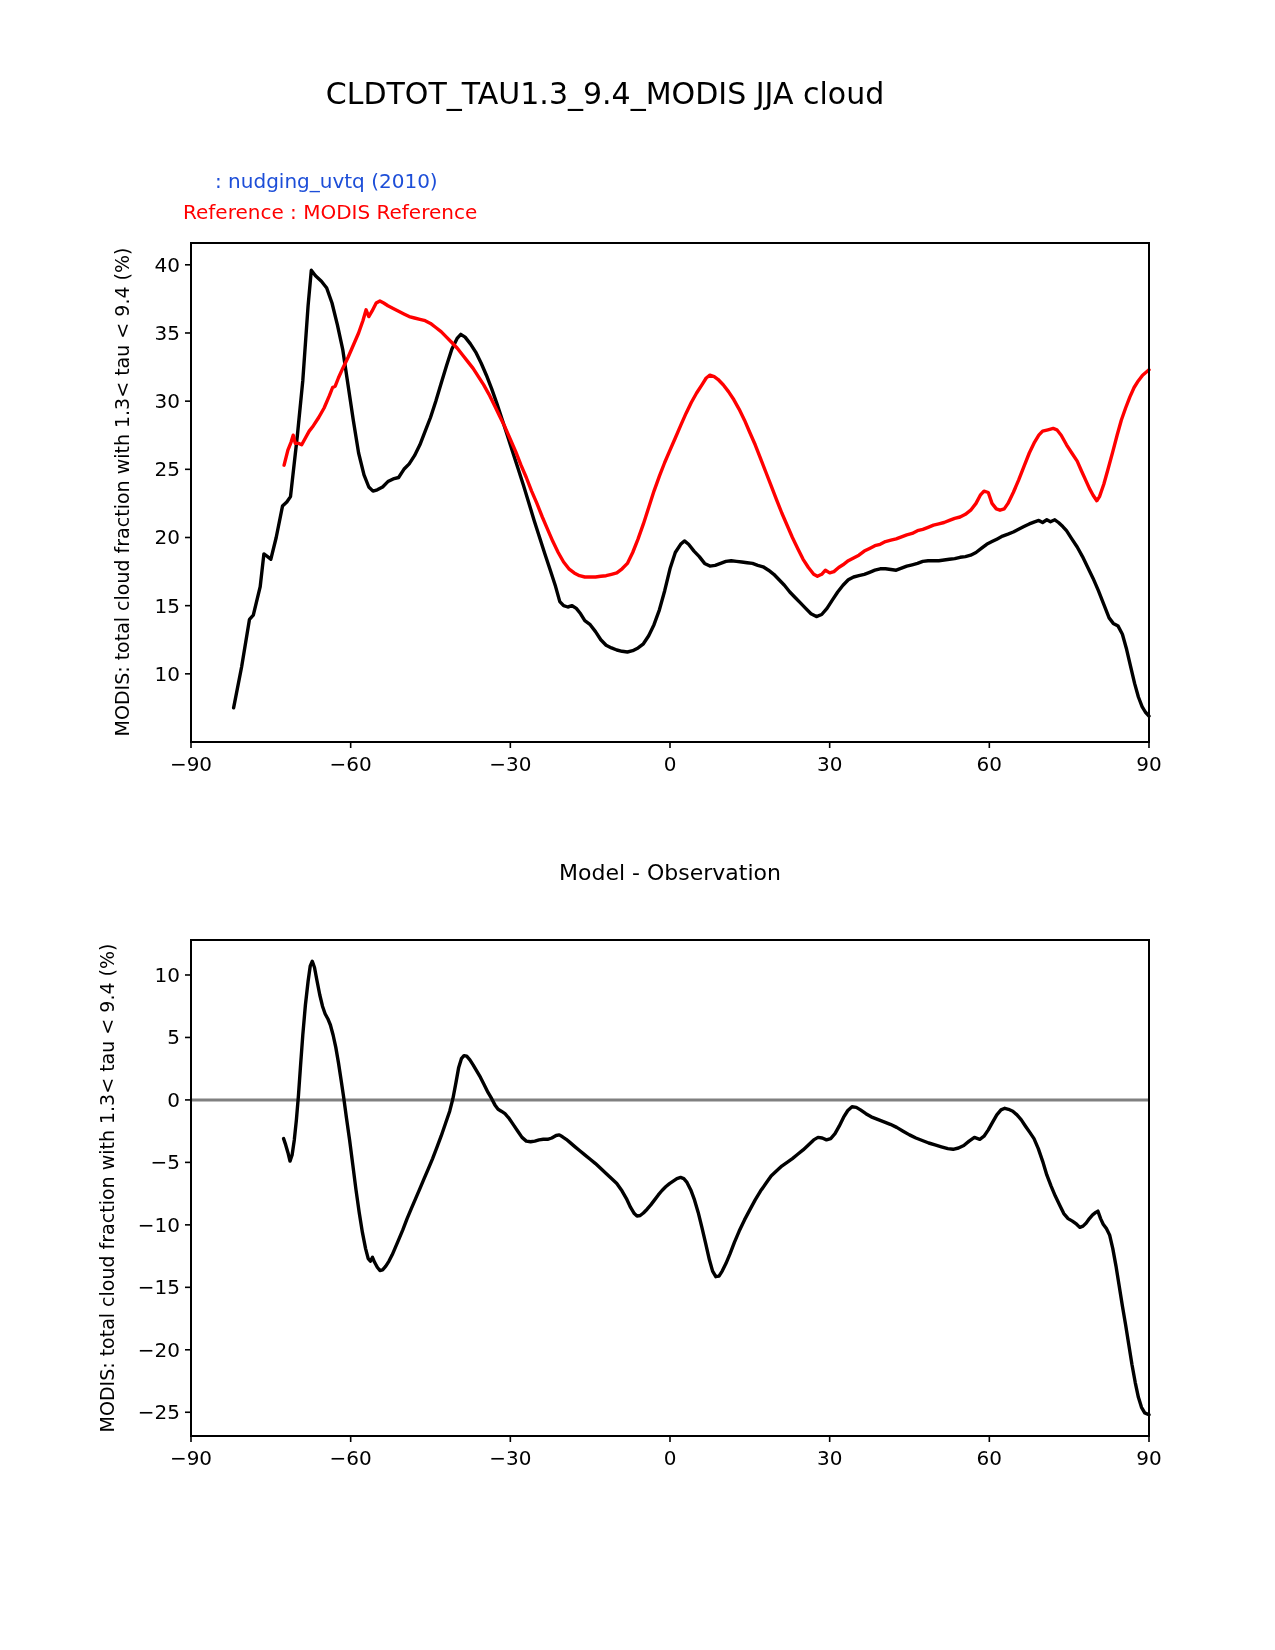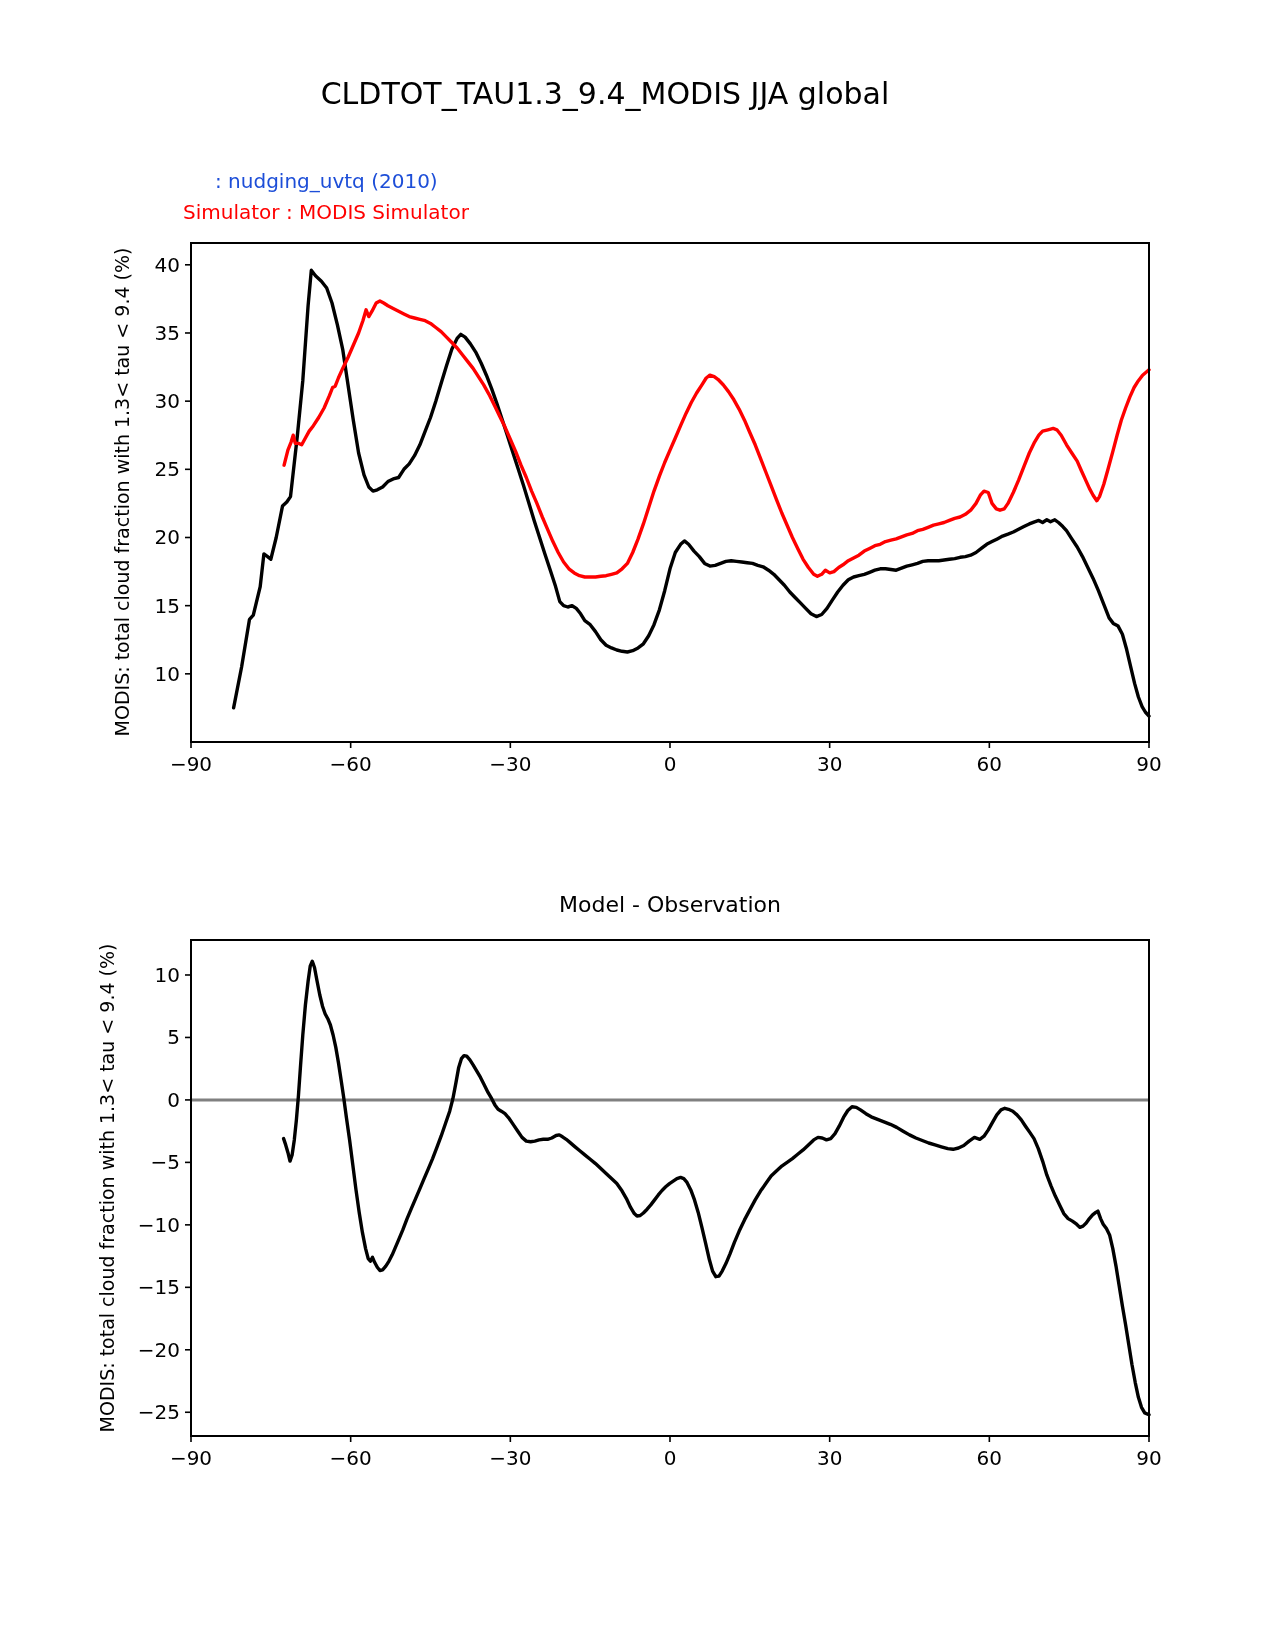--- a/index.html
+++ b/index.html
@@ -2,41 +2,41 @@
 <html><head>
 <meta charset="utf-8">
 <style>
   html,body{margin:0;padding:0;background:#ffffff;}
   body{width:1275px;height:1650px;position:relative;font-family:"DejaVu Sans",sans-serif;color:#000;}
   .fig{position:absolute;inset:0;}
   .fig-title{position:absolute;left:0;top:76px;width:1210px;text-align:center;font-size:30px;white-space:nowrap;}
   .legend-line{position:absolute;font-size:20px;white-space:nowrap;}
   .legend-model{left:215px;top:169px;}
   .legend-ref{left:183px;top:200px;}
-  .sub-title{position:absolute;left:191px;top:892px;width:958px;text-align:center;font-size:22px;}
+  .sub-title{position:absolute;left:191px;top:860px;width:958px;text-align:center;font-size:22px;}
   .ylab{position:absolute;width:0;height:0;}
   .ylab span{display:inline-block;transform:translate(-50%,-50%) rotate(-90deg);white-space:nowrap;font-size:19px;}
   .ylab-top{left:122px;top:492px;}
   .ylab-bottom{left:107px;top:1188px;}
   svg{position:absolute;overflow:visible;}
   #top-svg{left:191px;top:243px;}
   #bot-svg{left:191px;top:940px;}
   text{font-family:"DejaVu Sans",sans-serif;font-size:20px;fill:#000;}
 </style>
 </head>
 <body>
 
 <div class="fig">
-  <div class="fig-title">CLDTOT_TAU1.3_9.4_MODIS JJA global</div>
+  <div class="fig-title">CLDTOT_TAU1.3_9.4_MODIS JJA cloud</div>
 
   <div class="legend-line legend-model" style="color: #1d4ed8;">
     <span>: nudging_uvtq (2010)</span>
   </div>
   <div class="legend-line legend-ref" style="color: rgb(255, 0, 0);">
-    <span>Simulator : MODIS Simulator</span>
+    <span>Reference : MODIS Reference</span>
   </div>
 
   <div class="ylab ylab-top">
     <span>MODIS: total cloud fraction with 1.3&lt; tau &lt; 9.4 (%)</span>
   </div>
   <svg id="top-svg" width="958" height="499">
       <polyline points="42.6,464.9 50.6,424.0 58.5,376.3 62.3,372.2 69.2,343.6 72.9,310.9 76.6,313.6 79.8,316.3 85.2,294.5 91.5,263.1 95.8,259.0 99.5,253.6 106.4,192.2 111.8,137.7 117.1,62.7 120.3,27.3 124.5,32.7 130.4,38.2 135.7,45.0 141.0,60.0 146.4,81.8 151.7,106.3 157.0,141.8 162.3,177.2 167.6,210.0 173.0,231.8 177.8,244.0 182.0,248.1 186.3,246.8 191.6,244.0 196.9,238.6 202.2,235.9 207.6,234.5 212.9,226.3 218.2,220.9 223.5,212.7 228.9,201.8 234.2,188.1 239.5,174.5 244.8,158.2 250.1,140.4 255.5,122.7 260.8,106.3 266.1,95.4 269.8,91.3 274.1,94.1 279.4,100.9 284.7,109.1 290.1,120.0 295.4,132.2 300.7,145.9 306.0,160.9 311.4,177.2 316.7,193.6 322.0,210.0 327.3,226.3 332.6,242.7 338.0,260.4 343.3,278.1 348.6,294.5 353.9,310.9 359.3,327.2 364.6,343.6 368.8,358.6 372.6,362.7 376.8,364.0 381.1,362.7 385.3,365.4 389.6,370.8 393.8,377.7 399.2,381.7 404.5,388.6 409.8,396.7 415.1,402.2 420.5,404.9 425.8,407.0 431.1,408.3 436.4,409.0 441.7,407.7 447.1,404.9 452.4,400.8 457.7,392.7 463.0,381.7 468.4,366.8 473.7,347.7 479.0,325.8 484.3,309.5 489.6,301.3 493.4,297.9 497.6,301.3 503.0,308.1 508.3,313.6 513.6,320.4 518.9,323.1 524.2,322.4 529.6,320.4 534.9,318.4 540.2,317.7 545.5,318.4 550.8,319.0 556.2,319.7 561.5,320.4 566.8,322.4 572.1,323.8 577.5,327.2 582.8,331.3 588.1,336.8 593.4,342.2 598.8,349.0 604.1,354.5 609.4,359.9 614.7,365.4 620.0,370.8 625.4,373.6 630.7,371.5 636.0,365.4 641.3,357.2 646.7,349.0 652.0,342.2 657.3,336.8 662.6,334.0 667.9,332.7 673.3,331.3 678.6,329.3 683.9,327.2 689.2,325.8 694.5,325.8 699.9,326.5 705.2,327.2 710.5,325.2 715.8,323.1 721.2,321.8 726.5,320.4 731.8,318.4 737.1,317.7 742.5,317.7 747.8,317.7 753.1,317.0 758.4,316.3 763.7,315.6 769.1,314.3 774.4,313.6 779.7,312.2 785.0,309.5 790.3,305.4 795.7,301.3 801.0,298.6 806.3,295.9 811.6,293.1 817.0,291.1 822.3,289.0 827.6,286.3 832.9,283.6 838.3,280.9 843.6,278.8 847.8,277.4 851.6,279.5 855.8,276.8 859.5,278.8 863.8,276.8 867.5,279.5 871.8,283.6 875.5,287.7 880.8,295.9 886.2,304.0 891.5,313.6 896.8,324.5 902.1,335.4 907.4,347.7 912.8,361.3 918.1,374.9 922.3,380.4 927.1,383.1 931.4,391.3 935.6,406.3 939.4,422.7 943.6,440.4 947.4,454.0 951.1,463.6 954.3,469.0 958.0,473.1" fill="none" stroke="#000000" stroke-width="3.4" stroke-linejoin="round" stroke-linecap="round"></polyline>
       <polyline points="93.1,222.2 96.9,207.2 100.1,199.1 102.2,192.2 104.3,200.4 107.5,200.4 110.7,201.8 114.4,195.0 118.2,188.1 122.4,182.7 127.7,174.5 133.1,165.0 138.4,152.7 141.6,144.5 144.2,143.2 147.4,135.0 151.7,125.4 157.0,114.5 162.3,102.3 167.6,90.0 171.9,77.7 175.1,66.8 177.8,73.6 181.0,68.2 185.2,60.0 188.9,57.9 192.7,60.0 196.9,62.7 202.2,65.4 207.6,68.2 212.9,70.9 218.2,73.6 223.5,75.0 228.9,76.3 234.2,77.7 239.5,80.4 244.8,84.5 250.1,88.6 255.5,94.1 260.8,99.5 266.1,105.0 271.4,111.8 276.8,118.6 282.1,125.4 287.4,133.6 292.7,141.8 298.0,151.3 303.4,162.2 308.7,173.2 314.0,184.1 319.3,196.3 324.7,208.6 330.0,222.2 335.3,234.5 340.6,248.1 345.9,260.4 351.3,274.0 356.6,286.3 361.9,298.6 367.2,309.5 372.6,319.0 377.9,325.8 383.2,329.9 388.5,332.7 393.8,334.0 399.2,334.0 404.5,334.0 409.8,333.3 415.1,332.7 420.5,331.3 425.8,329.9 431.1,325.8 436.4,320.4 441.7,309.5 447.1,295.9 452.4,280.9 457.7,264.5 463.0,248.1 468.4,233.1 473.7,219.5 479.0,207.2 484.3,195.0 489.6,182.7 495.0,170.4 500.3,159.5 505.6,150.0 510.9,141.8 515.2,135.0 518.9,132.2 523.2,133.6 526.9,136.3 532.2,141.8 537.5,148.6 542.9,156.8 548.2,166.3 553.5,177.2 558.8,189.5 564.2,201.8 569.5,215.4 574.8,229.0 580.1,242.7 585.4,256.3 590.8,270.0 596.1,282.2 601.4,294.5 606.7,305.4 612.1,316.3 617.4,324.5 622.7,331.3 626.4,333.3 630.7,331.3 634.4,327.2 638.7,329.9 642.9,328.6 647.7,324.5 652.0,321.8 657.3,317.7 662.6,314.9 667.9,312.2 673.3,308.1 678.6,305.4 683.9,302.7 689.2,301.3 694.5,298.6 699.9,297.2 705.2,295.9 710.5,293.8 715.8,291.8 721.2,290.4 726.5,287.7 731.8,286.3 737.1,284.3 742.5,282.2 747.8,280.9 753.1,279.5 758.4,277.4 763.7,275.4 769.1,274.0 774.4,271.3 779.7,267.2 785.0,260.4 789.3,252.2 793.0,248.1 797.3,249.5 801.0,260.4 805.3,265.9 809.0,267.2 813.2,265.9 817.0,260.4 822.3,249.5 827.6,237.2 832.9,223.6 838.3,210.0 843.6,199.1 847.8,192.2 851.6,188.1 856.9,186.8 862.2,185.4 865.9,186.8 870.2,192.2 875.5,201.8 880.8,210.0 886.2,218.1 890.4,227.7 894.1,235.9 898.4,245.4 902.1,252.2 905.8,257.7 908.5,253.6 912.8,241.3 917.0,226.3 921.8,208.6 926.1,192.2 930.3,177.2 934.6,165.0 938.8,154.1 943.1,144.5 947.4,137.7 951.6,132.2 954.8,129.5 958.0,126.8" fill="none" stroke="#ff0000" stroke-width="3.4" stroke-linejoin="round" stroke-linecap="round"></polyline>
       <rect x="0" y="0" width="958" height="499" fill="none" stroke="#000" stroke-width="2"></rect>
       <line x1="0" x2="0" y1="499" y2="505" stroke="#000" stroke-width="1.6"></line>

